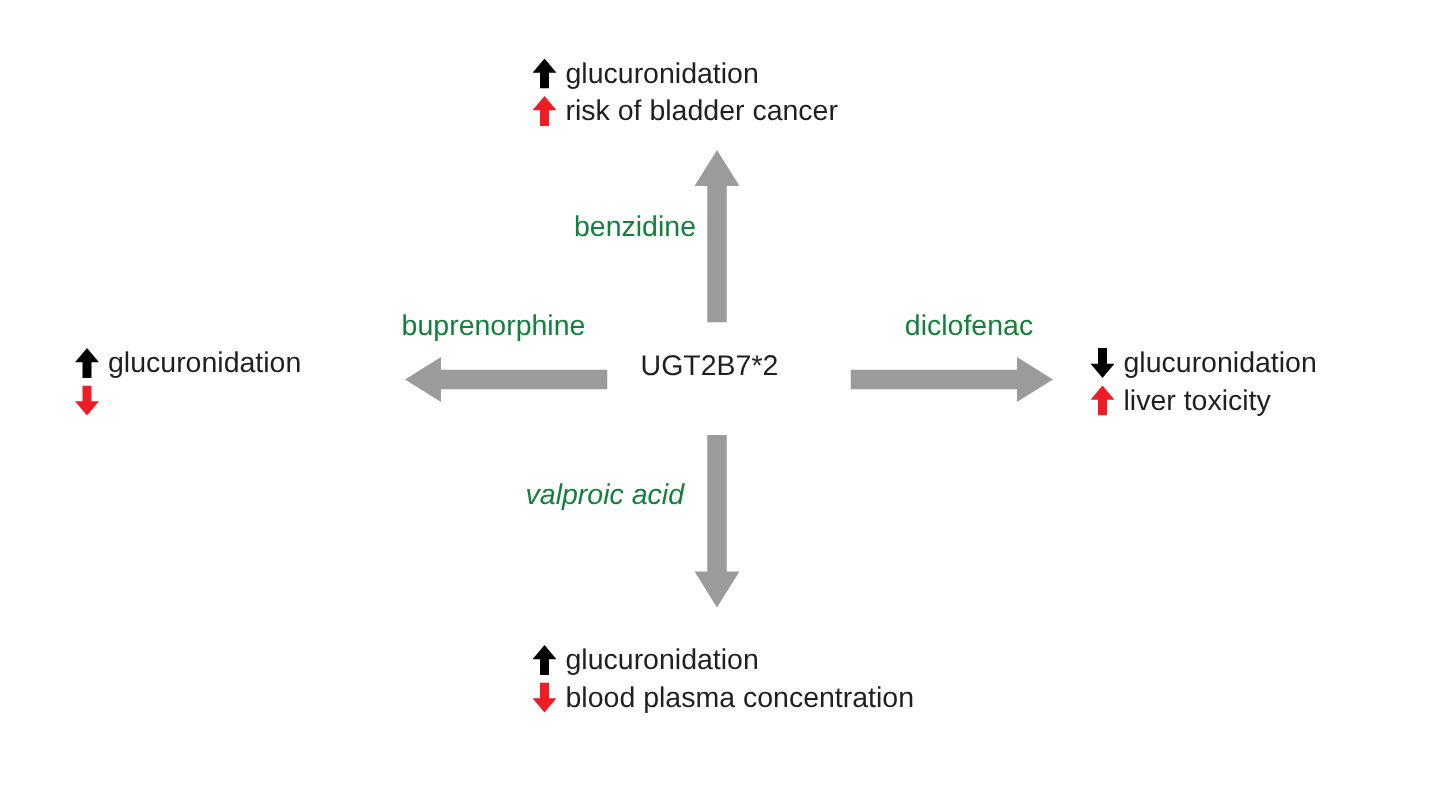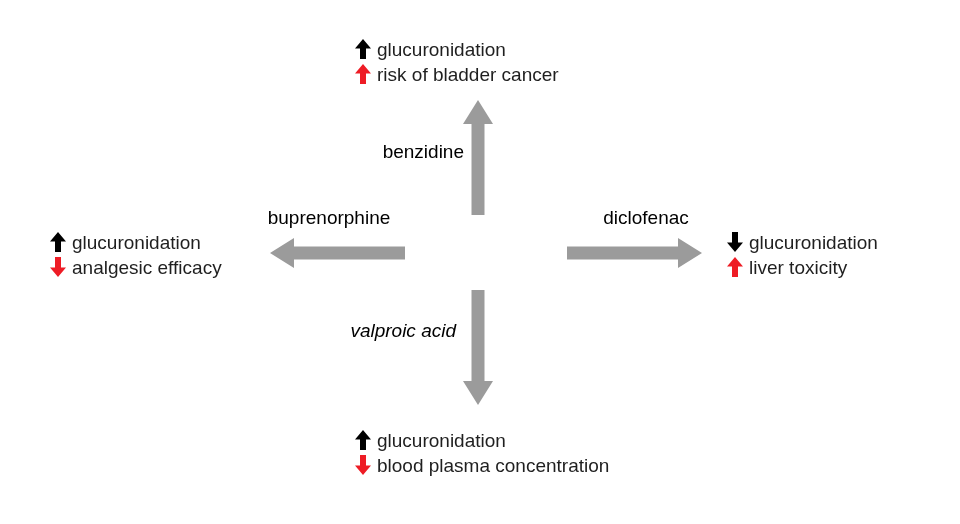--- a/index.html
+++ b/index.html
@@ -24,21 +24,21 @@
   .effect-row {
     display: flex;
     height: 25px;
     gap: 6px;
     white-space: nowrap;
   }
   .fx-icon { width: 16px; height: 20px; flex: 0 0 16px; display: block; }
   .fx-icon.down { transform: scaleY(-1); }
 
   
-  .drug-label { white-space: nowrap; color: #000000; }
+  .drug-label { white-space: nowrap; color: #15803d; }
   .center-anchor { transform: translateX(-50%); }
   .right-anchor { text-align: right; }
 
   
   .gene-node {
     text-align: center;
     line-height: 25px;
     white-space: nowrap;
   }
 
@@ -83,25 +83,25 @@
     <div class="effect-row">
       <svg class="fx-icon" viewBox="0 0 16 20" style="color: rgb(0, 0, 0);">
         <polygon points="8,0 16,9.5 11,9.5 11,20 5,20 5,9.5 0,9.5" fill="currentColor"></polygon>
       </svg>
       <span>glucuronidation</span>
     </div>
     <div class="effect-row">
       <svg class="fx-icon down" viewBox="0 0 16 20" style="color: rgb(238, 28, 37);">
         <polygon points="8,0 16,9.5 11,9.5 11,20 5,20 5,9.5 0,9.5" fill="currentColor"></polygon>
       </svg>
-      <span>analgesic efficacy</span>
     </div>
   </div>
 
   <div class="abs gene-node center-anchor" style="left:473px; top:232px;">
+    <div>UGT2B7*2</div>
   </div>
 
   <div class="abs drug-label center-anchor" style="left:623px; top:207px;margin-left:23px;">diclofenac</div>
 
   <svg class="abs connector point-right" style="left: 567px; top: 238px; color: rgb(155, 155, 155);" width="135" height="30" viewBox="0 0 135 30">
     <polygon points="0,15 24,0 24,8.5 135,8.5 135,21.5 24,21.5 24,30" fill="currentColor"></polygon>
   </svg>
 
   <div class="abs effects" style="left:727px; top:232px;">
     <div class="effect-row">

